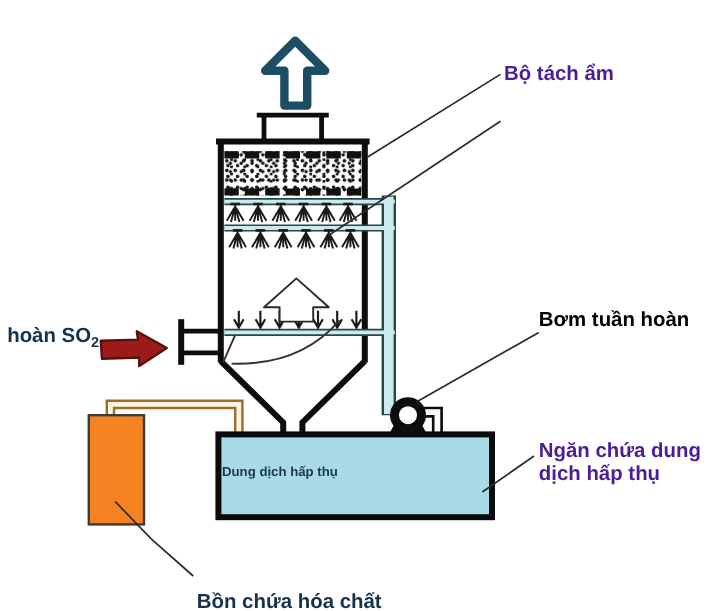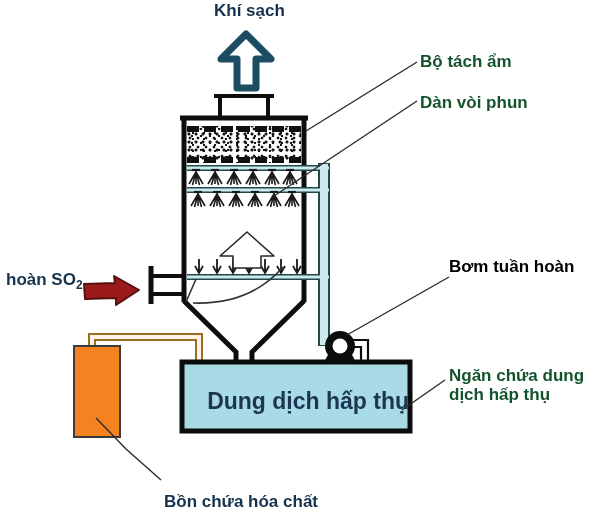--- a/index.html
+++ b/index.html
@@ -2,39 +2,39 @@
 <html><head>
 <meta charset="utf-8">
 <style>
   html,body{margin:0;padding:0;background:#ffffff;}
   #stage{
     position:relative;width:600px;height:509px;background:#ffffff;overflow:hidden;
     font-family:"Liberation Sans","DejaVu Sans",sans-serif;
   }
   .lbl{position:absolute;font-weight:bold;font-size:17px;line-height:19px;white-space:nowrap;}
   .navy{color:#15324d;}
-  .dark{color:#14532d;}
+  .dark{color:#4c1d95;}
   .maroon{color:#000000;}
   .lbl sub{font-size:12px;}
   #diagram-svg{position:absolute;left:0;top:0;}
   
   #demister-band{
     position:absolute;left:187px;top:126px;width:114px;height:37px;
     border-top:6px dashed #111;border-bottom:6px dashed #111;
     box-sizing:border-box;
     background-image:
       radial-gradient(circle at 2px 2px,#161616 1.3px,transparent 1.8px),
       radial-gradient(circle at 5px 4px,#161616 1.1px,transparent 1.6px),
       radial-gradient(circle at 3px 6px,#161616 1.2px,transparent 1.7px),
       radial-gradient(circle at 6px 1px,#161616 1.0px,transparent 1.5px);
     background-size:7px 8px,9px 7px,8px 9px,11px 6px;
   }
   #solution-label{
-    position:absolute;left:185px;top:388px;width:224px;text-align:right;
-    font-weight:bold;font-size:23px;color:#1c3550;
+    position:absolute;left:185px;top:388px;width:224px;text-align:left;
+    font-weight:bold;font-size:11px;color:#1c3550;
   }
 </style>
 </head>
 <body>
 
 <div id="stage">
 
   <div id="demister-band"></div>
 
   <svg id="diagram-svg" width="600" height="509" viewBox="0 0 600 509">
@@ -152,25 +152,23 @@
 
     <g stroke="#2b2b2b" stroke-width="1.4" fill="none">
       <path d="M417,62 L306,131"></path>
       <path d="M417,101 L274,196"></path>
       <path d="M449,277 L347,335"></path>
       <path d="M445,380 L402,410"></path>
       <path d="M96,418 L126,449 L161,480"></path>
     </g>
   </svg>
 
-  <div class="lbl navy" style="left:214px;top:1px;">Khí sạch</div>
 
   <div class="lbl dark" style="left:420px;top:52px;">Bộ tách ẩm</div>
 
-  <div class="lbl dark" style="left:420px;top:93px;">Dàn vòi phun</div>
 
   <div class="lbl navy" style="left:6px;top:270px;">
     <div><span>hoàn SO</span><sub>2</sub></div>
   </div>
 
   <div class="lbl maroon" style="left:449px;top:257px;">Bơm tuần hoàn</div>
 
   <div id="solution-label">Dung dịch hấp thụ</div>
 
   <div class="lbl dark" style="left:449px;top:366px;">

